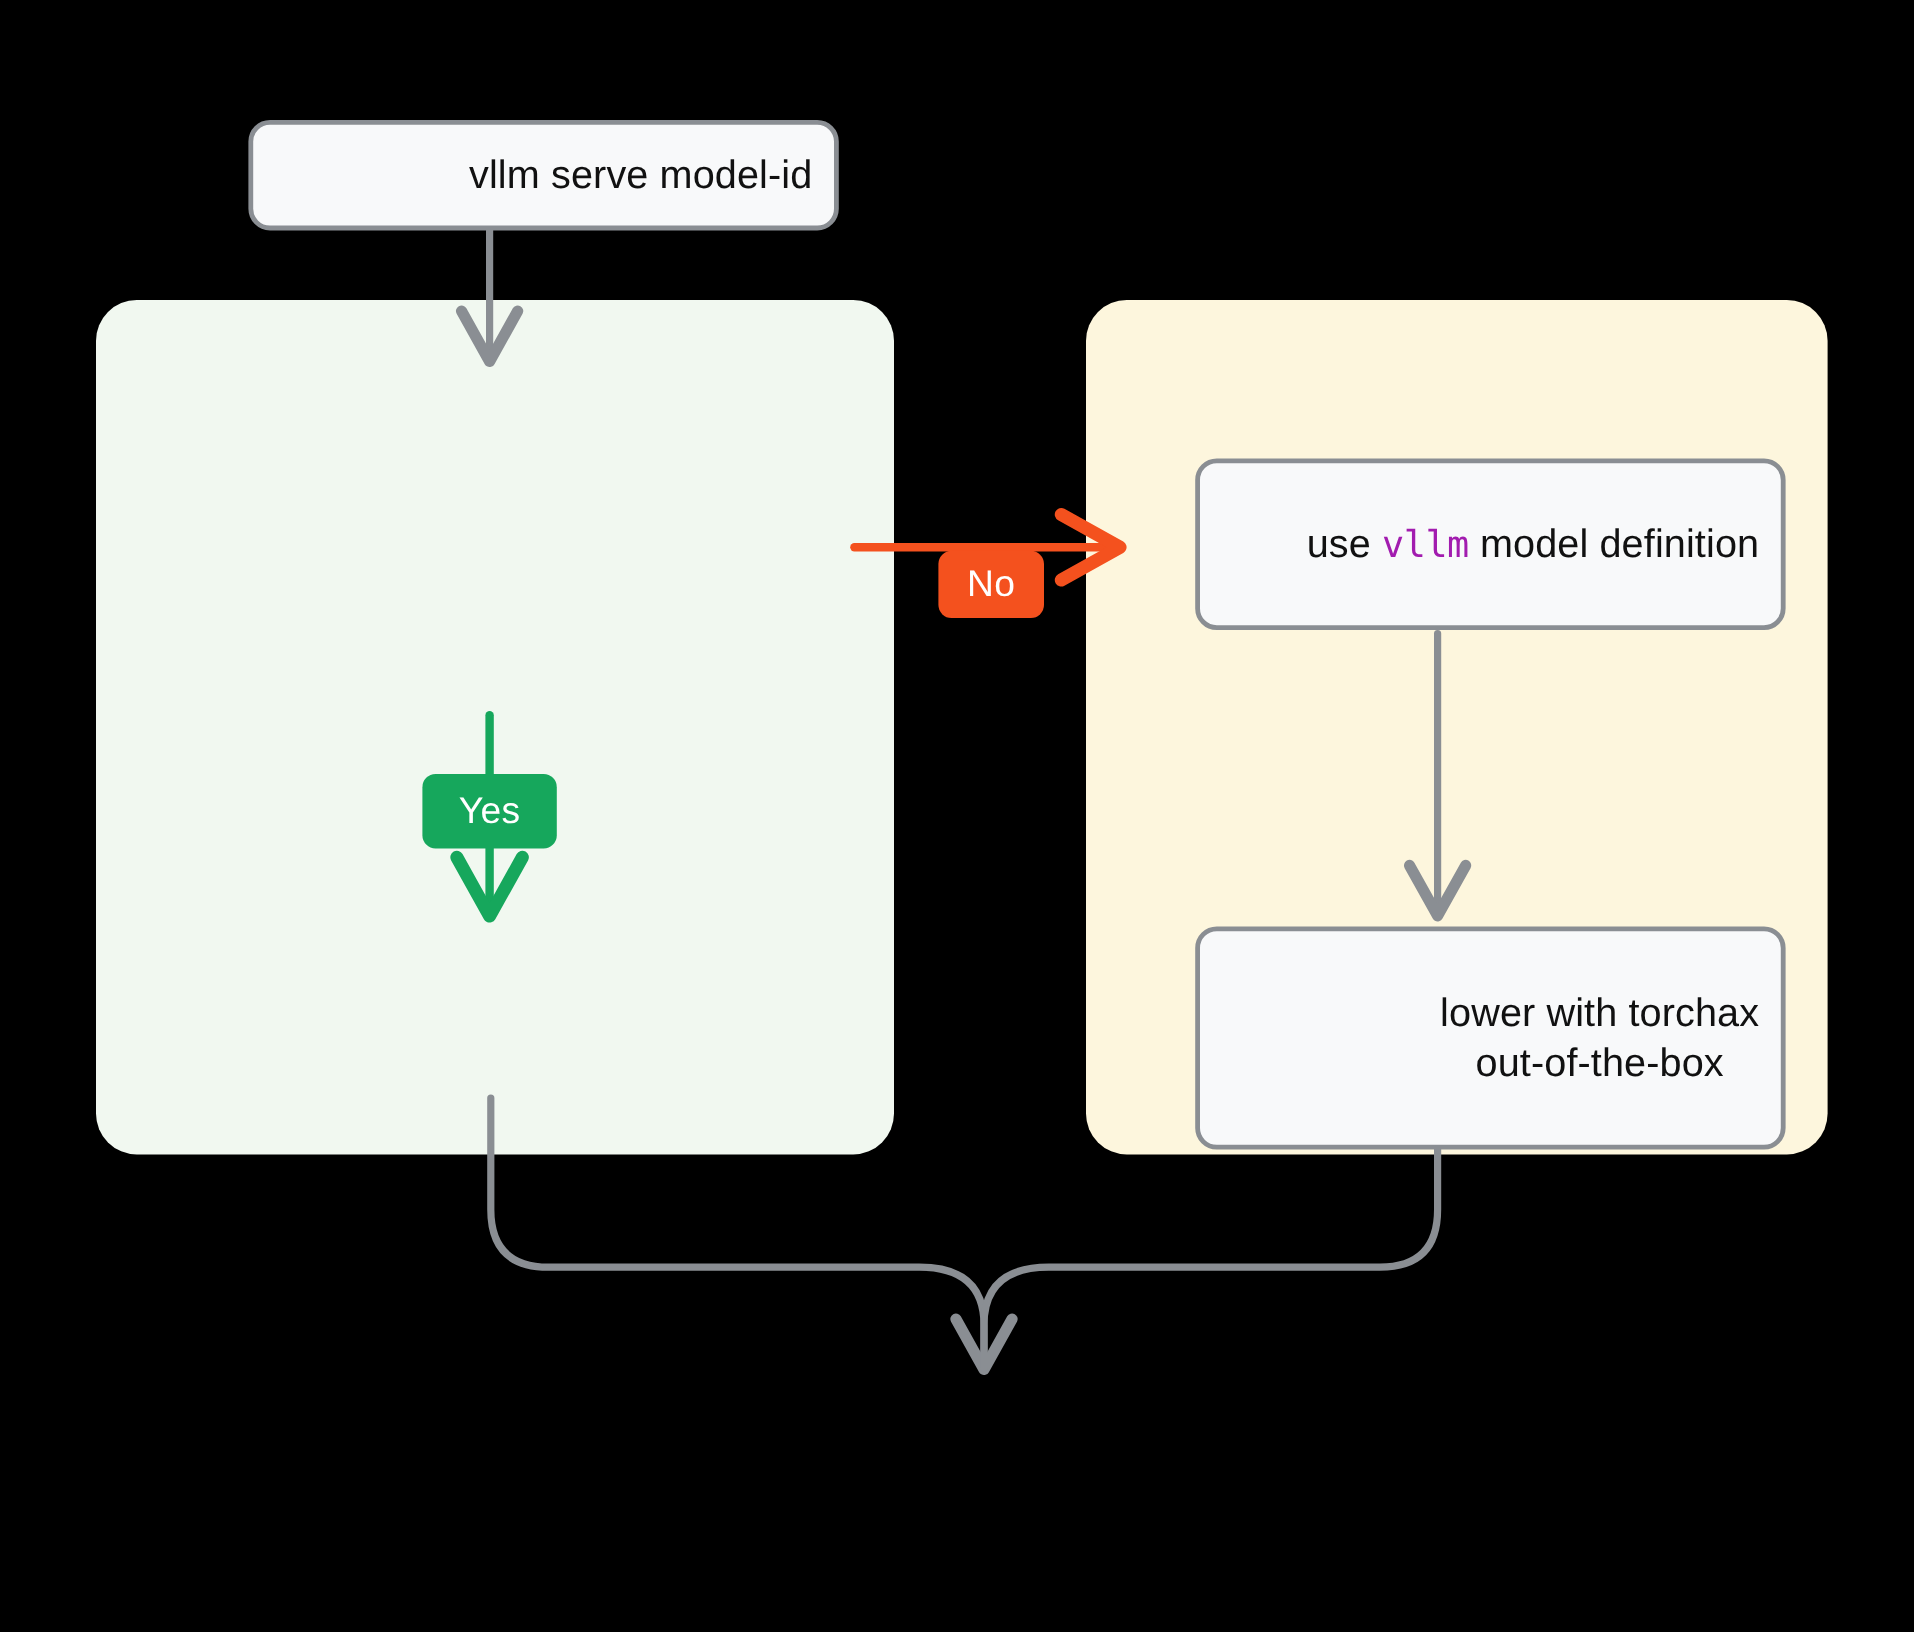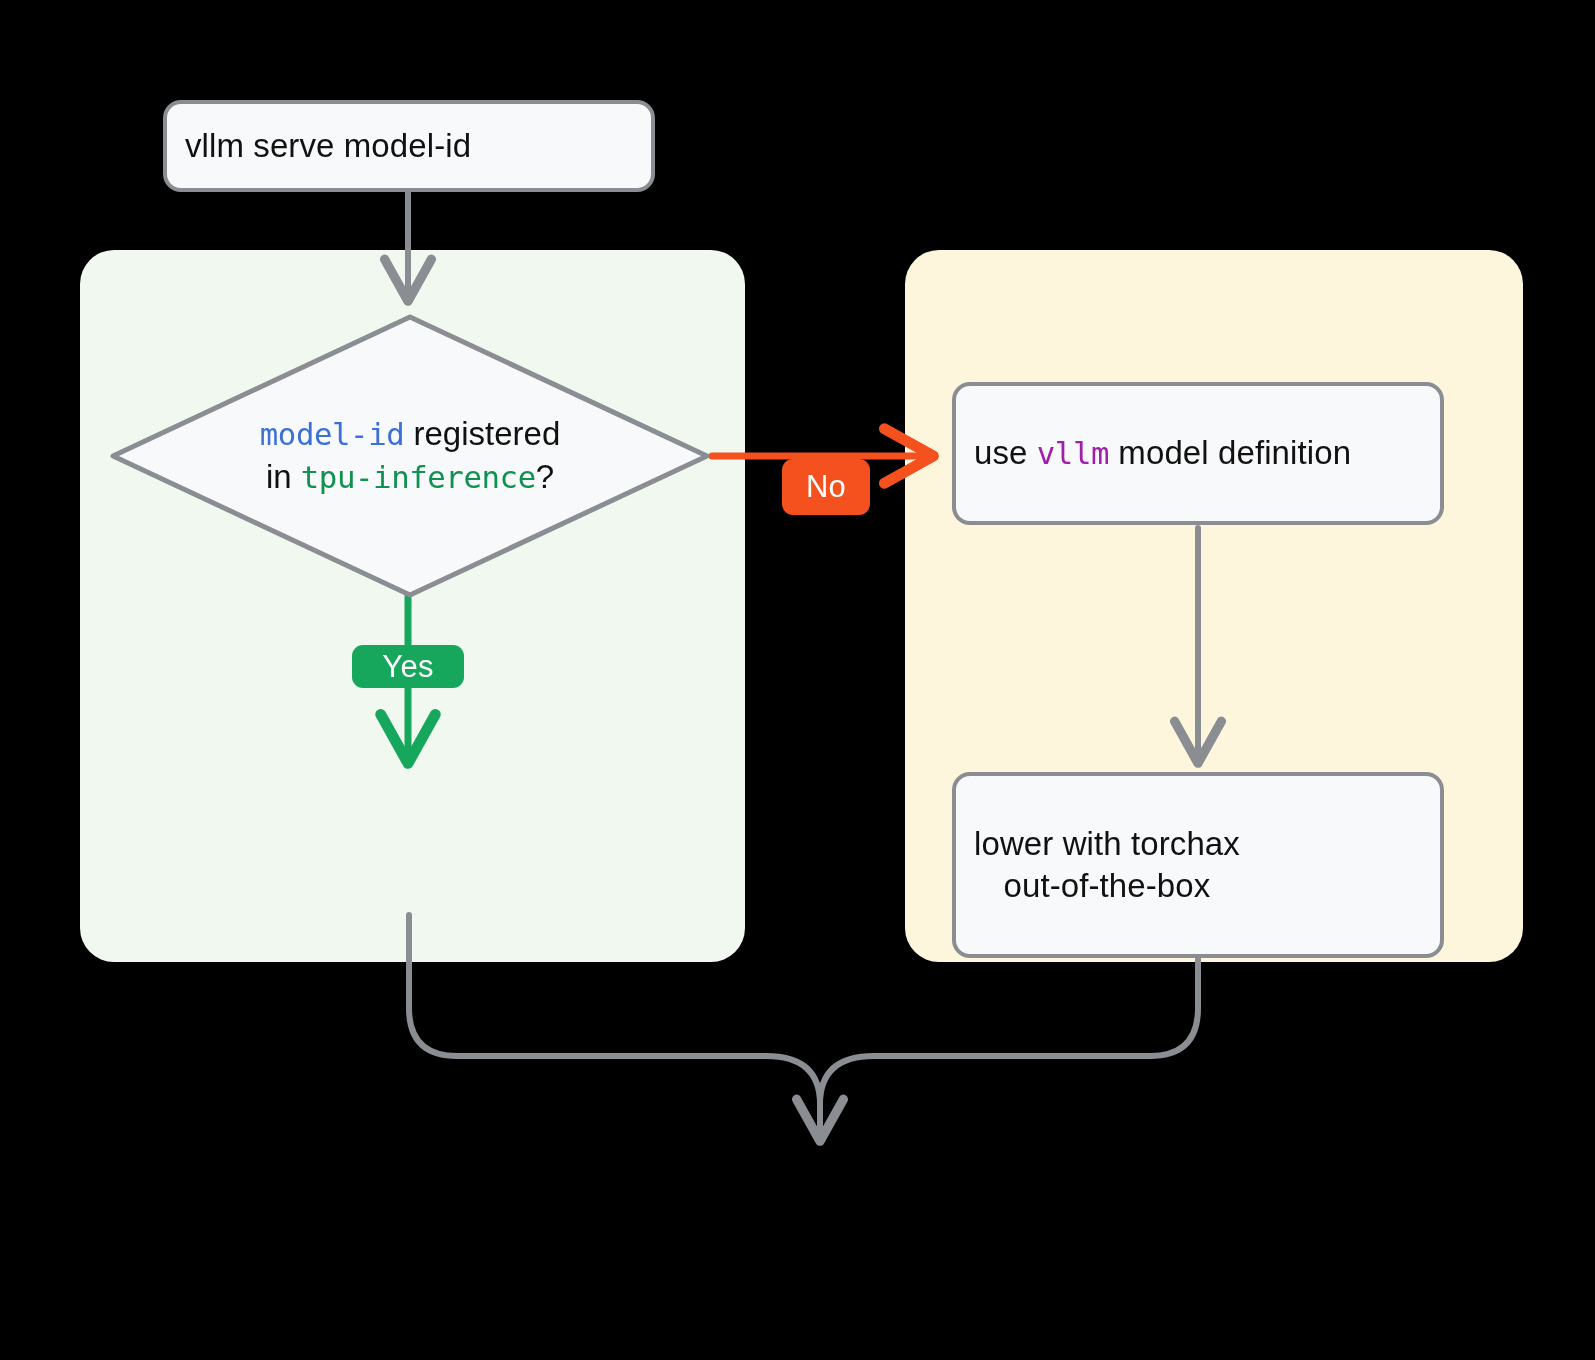--- a/index.html
+++ b/index.html
@@ -38,27 +38,28 @@
 
   
   .node {
     position: absolute;
     box-sizing: border-box;
     background: #f8f9fa;
     border: 4px solid #8a8e93;
     border-radius: 18px;
     display: flex;
     align-items: center;
-    justify-content: flex-start;
+    justify-content: flex-end;
     text-align: center;
     color: #111111;
     font-size: 33px;
     line-height: 1.28;
     letter-spacing: 0.1px;
     padding: 6px 18px;
+    margin-left: 44px;
   }
   .node .txt { display: block; }
 
   
   .diamond-wrap {
     position: absolute;
   }
   .diamond-svg {
     position: absolute;
     left: 0;
@@ -137,33 +138,22 @@
 
     <path d="M 409,915 L 409,1008 Q 409,1056 457,1056 L 766,1056 Q 820,1056 820,1104 L 820,1140" fill="none" stroke="#8a8e93" stroke-width="6" stroke-linecap="round" stroke-linejoin="round" marker-end="url(#ah-gray)"></path>
 
     <path d="M 1198,915 L 1198,1008 Q 1198,1056 1150,1056 L 874,1056 Q 820,1056 820,1104 L 820,1140" fill="none" stroke="#8a8e93" stroke-width="6" stroke-linecap="round" stroke-linejoin="round"></path>
   </svg>
 
   <div class="node" style="left:163px; top:100px; width:492px; height:92px;">
     <span class="txt">vllm serve model-id</span>
   </div>
 
-  <div class="diamond-wrap" style="left:108px; top:312px; width:604px; height:288px;">
-    <svg class="diamond-svg" width="604" height="288" viewBox="0 0 604 288">
-      <path d="M 302,5 L 599,144 L 302,283 L 5,144 Z" fill="#f8f9fa" stroke="#8a8e93" stroke-width="5" stroke-linejoin="round"></path>
-    </svg>
-    <div class="diamond-label">
-      <span>
-        <span class="mono c-blue">model-id</span><span> registered</span><br>
-        <span>in </span><span class="mono c-green">tpu-inference</span><span>?</span>
-      </span>
-    </div>
-  </div>
 
-  <div class="badge badge-yes" style="left:352px; top:645px; width:112px; height:43px;">
+  <div class="badge badge-yes" style="left:352px; top:645px; width:112px; height:62px;">
     <span>Yes</span>
   </div>
 
   <div class="badge badge-no" style="left:782px; top:428px; width:88px; height:56px;margin-top:31px;">
     <span>No</span>
   </div>
 
 
   <div class="node" style="left:952px; top:382px; width:492px; height:143px;">
     <span class="txt">

